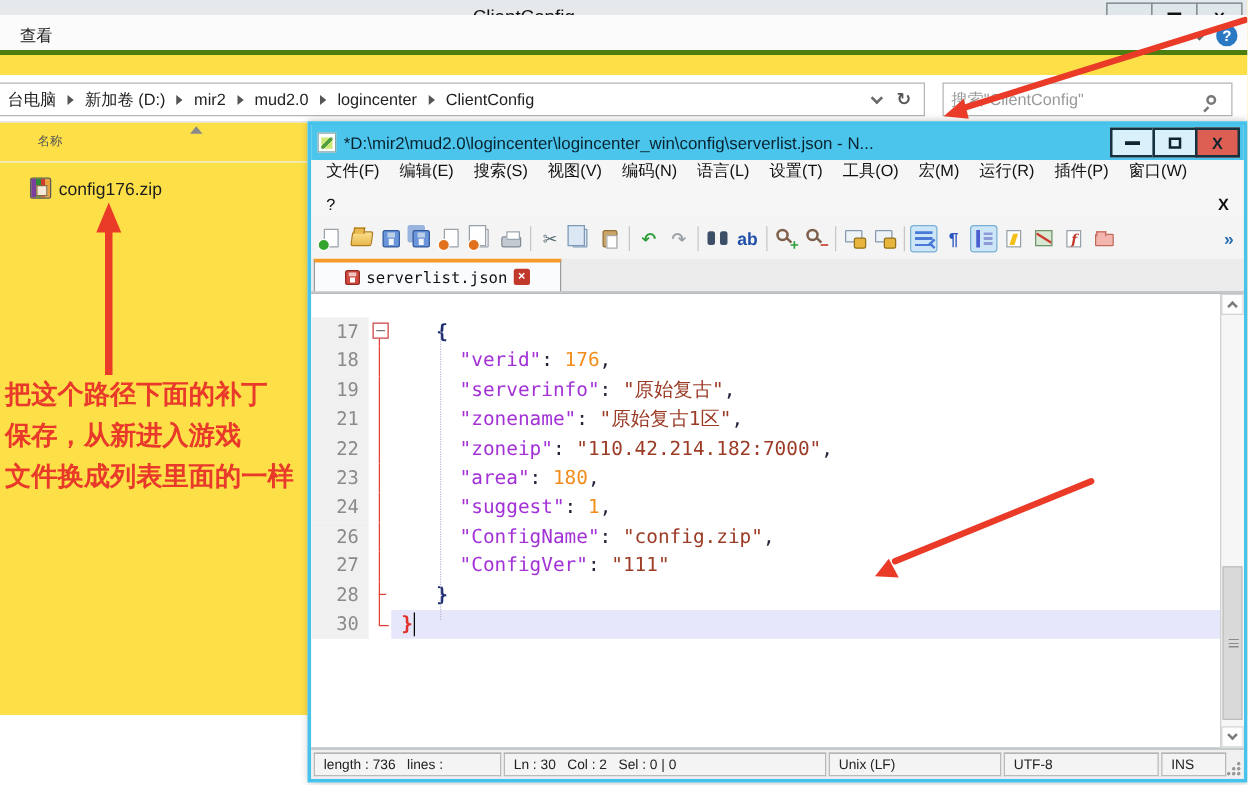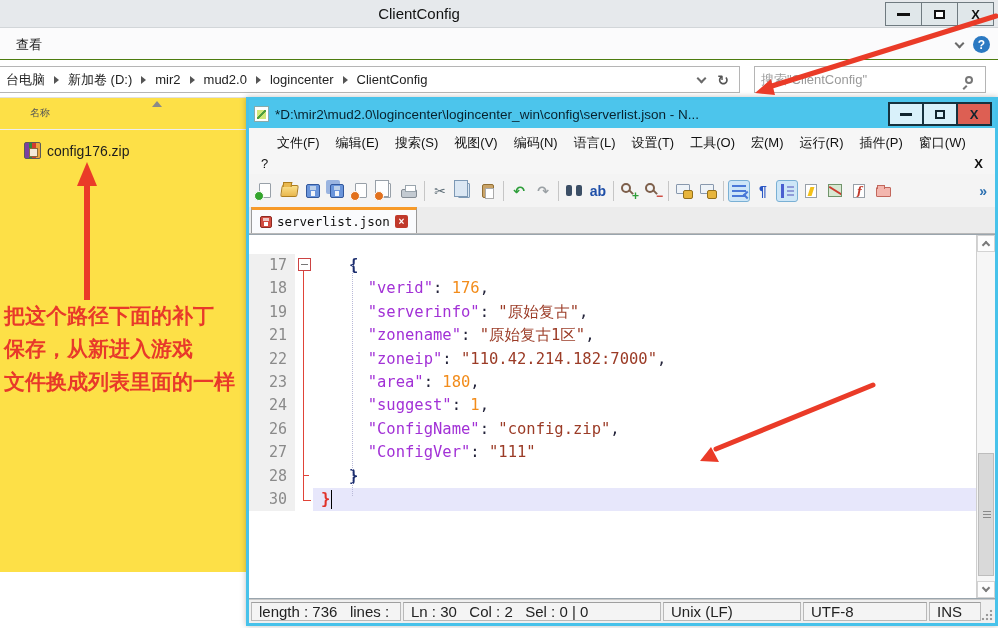--- a/index.html
+++ b/index.html
@@ -7,21 +7,21 @@
   font-family:"Liberation Sans","DejaVu Sans",sans-serif;color:#1a1a1a}
 #stage{position:relative;width:998px;height:572px;background:#fde047}
 
 
 .ex-titlebar{position:absolute;left:0;top:0;width:998px;height:28px;background:#e6e9ec;border-bottom:1px solid #d2d6d9}
 .ex-title{position:absolute;left:0;right:160px;top:0;height:28px;line-height:28px;text-align:center;font-size:15px;color:#111}
 .winbtns{position:absolute;right:4px;top:2px;display:flex}
 .wbtn{width:37px;height:24px;border:1px solid #6f7a80;background:#e0e7ea;display:flex;align-items:center;justify-content:center;margin-left:-1px;font-weight:bold;font-size:13px;color:#111;cursor:default}
 .wbtn .bar{width:13px;height:3px;background:#111}
 .wbtn .sq{width:11px;height:9px;border:2px solid #111;background:#fff}
-.ex-ribbon{position:absolute;left:0;top:28px;width:998px;height:32px;background:#fbfbfc;border-bottom:1px solid #4d7c0f}
+.ex-ribbon{position:absolute;left:0;top:12px;width:998px;height:32px;background:#fbfbfc;border-bottom:4px solid #4d7c0f}
 .ex-view{position:absolute;left:10px;top:6px;font-size:13px;color:#222;padding:2px 6px}
 .ex-ribbon-right{position:absolute;right:8px;top:8px;display:flex;align-items:center;gap:10px}
 .chev{width:7px;height:7px;border-right:2px solid #6a6a6a;border-bottom:2px solid #6a6a6a;transform:rotate(45deg);margin-top:-3px}
 .helpdot{width:17px;height:17px;border-radius:50%;background:#2b79c2;color:#fff;font-weight:bold;font-size:12px;display:flex;align-items:center;justify-content:center}
 .ex-addr-row{position:absolute;left:0;top:60px;width:998px;height:38px;background:#fff;border-bottom:1px solid #e0e0e0}
 .addr-box{position:absolute;left:-2px;top:6px;width:742px;height:27px;border:1px solid #b5b5b5;background:#fff;display:flex;align-items:center;overflow:hidden}
 .bc{display:flex;align-items:center;padding-left:4px;flex:1;overflow:hidden;white-space:nowrap}
 .bc-item{font-size:13px;color:#222;padding:0 3px;cursor:default}
 .bc-sep{width:0;height:0;border-left:5px solid #555;border-top:4px solid transparent;border-bottom:4px solid transparent;margin:0 6px}
 .addr-tools{display:flex;align-items:center;gap:12px;padding-right:10px}
@@ -47,21 +47,21 @@
 #npp{position:absolute;left:246px;top:97px;width:752px;height:529px;border:3px solid #47c2ea;background:#f5f5f5;display:flex;flex-direction:column;box-shadow:0 0 6px rgba(0,0,0,.25)}
 .npp-titlebar{height:28px;background:#4cc5ec;display:flex;align-items:center;padding:0 3px;flex:0 0 auto}
 .npp-ico{width:15px;height:16px;background:#fefefe;border:1px solid #8aa;position:relative;margin:0 6px 0 2px;flex:0 0 auto}
 .npp-ico::after{content:"";position:absolute;left:2px;top:3px;width:9px;height:9px;background:linear-gradient(135deg,#cfe87a 0 40%,#4f9e3f 40% 60%,#cfe87a 60% 100%)}
 .npp-title{font-size:13.5px;color:#08222e;white-space:nowrap;overflow:hidden;flex:1}
 .npp-btns{display:flex;flex:0 0 auto}
 .nbtn{width:36px;height:24px;border:2px solid #16323e;background:#d9f1fa;display:flex;align-items:center;justify-content:center;margin-left:-2px;font-weight:bold;font-size:13px;color:#10242e}
 .nbtn .bar{width:12px;height:3px;background:#10242e}
 .nbtn .sq{width:10px;height:9px;border:2px solid #10242e;background:transparent}
 .nbtn.close{background:#dd5f53}
-.npp-menurow1{height:24px;background:#f6f6f6;display:flex;align-items:flex-end;padding-left:20px;flex:0 0 auto}
+.npp-menurow1{height:24px;background:#f6f6f6;display:flex;align-items:flex-start;padding-left:4px;flex:0 0 auto}
 .menu-item{font-size:13px;color:#111;padding:0 8px;white-space:nowrap;cursor:default}
 .npp-menurow2{height:22px;background:#f6f6f6;display:flex;align-items:center;justify-content:space-between;padding:0 8px;flex:0 0 auto}
 .menu2-left{font-size:13px;color:#111;padding:0 4px}
 .menu2-right{font-size:13px;color:#111;font-weight:bold;padding:0 4px}
 .npp-toolbar{height:33px;background:#f4f4f4;display:flex;align-items:center;padding:0 4px;flex:0 0 auto}
 .sep{width:1px;height:20px;background:#c6c6c6;margin:0 3px;flex:0 0 auto}
 .tbi{width:22px;height:22px;display:flex;align-items:center;justify-content:center;position:relative;border-radius:3px;margin:0 1px;flex:0 0 auto;cursor:default}
 .tbi.act{background:#cde6f7;border:1px solid #7ab0d4}
 .glyph{font-size:14px;font-weight:bold;line-height:1}
 .overflow{margin-left:auto;color:#2b6fb0;font-weight:bold;font-size:14px;padding-right:4px}
@@ -97,21 +97,21 @@
 .lgt{width:12px;height:14px;background:#fff;border:1px solid #98a0a8}
 .lgt::after{content:"";position:absolute;left:3px;top:2px;width:4px;height:9px;background:#f3c019;transform:skewX(-18deg)}
 .map{width:14px;height:13px;background:#d8e8d2;border:1px solid #71946b;overflow:hidden}
 .map::after{content:"";position:absolute;left:-1px;top:5px;width:16px;height:2px;background:#cc3b2f;transform:rotate(32deg)}
 .fnc{width:12px;height:14px;background:#fff;border:1px solid #98a0a8}
 .fnc::after{content:"f";position:absolute;left:3px;top:0;font:italic bold 11px/14px "DejaVu Serif",serif;color:#c0392b}
 .fred{width:15px;height:10px;background:#f3b6ae;border:1px solid #c2675c;border-radius:1px;margin-top:3px}
 .fred::before{content:"";position:absolute;left:0;top:-3px;width:6px;height:3px;background:#f3b6ae;border:1px solid #c2675c;border-bottom:none}
 
 .npp-tabbar{height:27px;background:#ececec;border-bottom:1px solid #b8b8b8;display:flex;align-items:flex-end;padding-left:2px;flex:0 0 auto}
-.tab{height:26px;background:#fafbfd;border:1px solid #9a9a9a;border-bottom:none;border-top:3px solid #f79a28;display:flex;align-items:center;gap:5px;padding:0 8px;cursor:default}
+.tab{height:26px;background:#fafbfd;border:1px solid #9a9a9a;border-bottom:none;border-top:3px solid #f79a28;display:flex;align-items:center;gap:5px;padding:0 24px;cursor:default}
 .flr{width:12px;height:12px;background:#d24b41;border:1px solid #8e2a22;border-radius:2px;position:relative}
 .flr::before{content:"";position:absolute;top:1px;left:2px;right:2px;height:3px;background:#f0c9c5}
 .flr::after{content:"";position:absolute;bottom:1px;left:3px;right:3px;height:4px;background:#fff}
 .tab-label{font-family:"DejaVu Sans Mono","Liberation Mono",monospace;font-size:12.5px;color:#111}
 .tab-x{width:13px;height:13px;background:#c0392b;border-radius:2px;color:#fff;font-size:10px;line-height:13px;text-align:center;font-weight:bold}
 
 .npp-editor{flex:1;background:#fff;border:1px solid #9aa5ad;border-left:none;border-right:none;position:relative;overflow:hidden;display:flex}
 .ed-lines{position:absolute;left:0;top:0;right:19px;bottom:0;padding-top:19px}
 .ln-row{display:flex;height:23.4px;align-items:stretch}
 .ln-num{width:46px;background:#f0f0f0;color:#8a8a8a;font-family:"DejaVu Sans Mono","Liberation Mono",monospace;font-size:15px;text-align:right;padding-right:8px;line-height:23.4px;flex:0 0 auto}
@@ -134,21 +134,21 @@
 .sc-btn{position:absolute;left:0;width:18px;height:17px;background:#fdfdfd;border:1px solid #d3d3d3;display:flex;align-items:center;justify-content:center}
 .sc-btn.up{top:0}.sc-btn.down{bottom:0}
 .sc-chev{width:6px;height:6px;border-right:2px solid #7a7a7a;border-bottom:2px solid #7a7a7a}
 .sc-chev.u{transform:rotate(-135deg);margin-top:3px}
 .sc-chev.d{transform:rotate(45deg);margin-bottom:3px}
 .sc-thumb{position:absolute;left:1px;width:16px;top:60%;height:34%;background:#d9d9d9;border:1px solid #bdbdbd}
 .sc-thumb::after{content:"";position:absolute;left:4px;top:calc(50% - 4px);width:8px;height:7px;
   background:repeating-linear-gradient(#8a8a8a 0 1px,transparent 1px 3px)}
 
 .npp-status{height:24px;background:#f0f0f0;border-top:1px solid #c9c9c9;display:flex;align-items:stretch;flex:0 0 auto;position:relative}
-.st-seg{border:1px solid #b9b9b9;border-top-color:#9f9f9f;margin:2px 0 2px 2px;background:#f4f4f4;display:flex;align-items:center;padding:0 7px;font-size:15px;color:#222;white-space:pre;overflow:hidden;flex:0 0 auto}
+.st-seg{border:1px solid #b9b9b9;border-top-color:#9f9f9f;margin:2px 0 2px 2px;background:#f4f4f4;display:flex;align-items:center;padding:0 7px;font-size:11px;color:#222;white-space:pre;overflow:hidden;flex:0 0 auto}
 .grip{position:absolute;right:2px;bottom:2px;width:12px;height:12px;
   background:radial-gradient(circle at 10px 2px,#9a9a9a 1.2px,transparent 1.6px),
              radial-gradient(circle at 10px 6px,#9a9a9a 1.2px,transparent 1.6px),
              radial-gradient(circle at 6px 6px,#9a9a9a 1.2px,transparent 1.6px),
              radial-gradient(circle at 10px 10px,#9a9a9a 1.2px,transparent 1.6px),
              radial-gradient(circle at 6px 10px,#9a9a9a 1.2px,transparent 1.6px),
              radial-gradient(circle at 2px 10px,#9a9a9a 1.2px,transparent 1.6px)}
 
 #arrows{position:absolute;left:0;top:0;width:998px;height:628px;pointer-events:none;z-index:50}
 </style>

